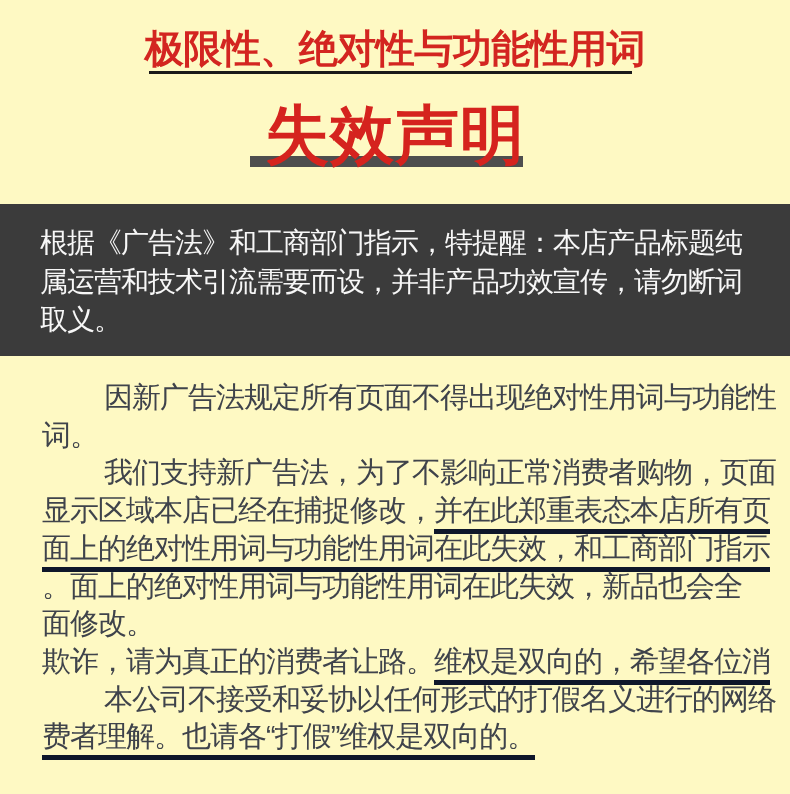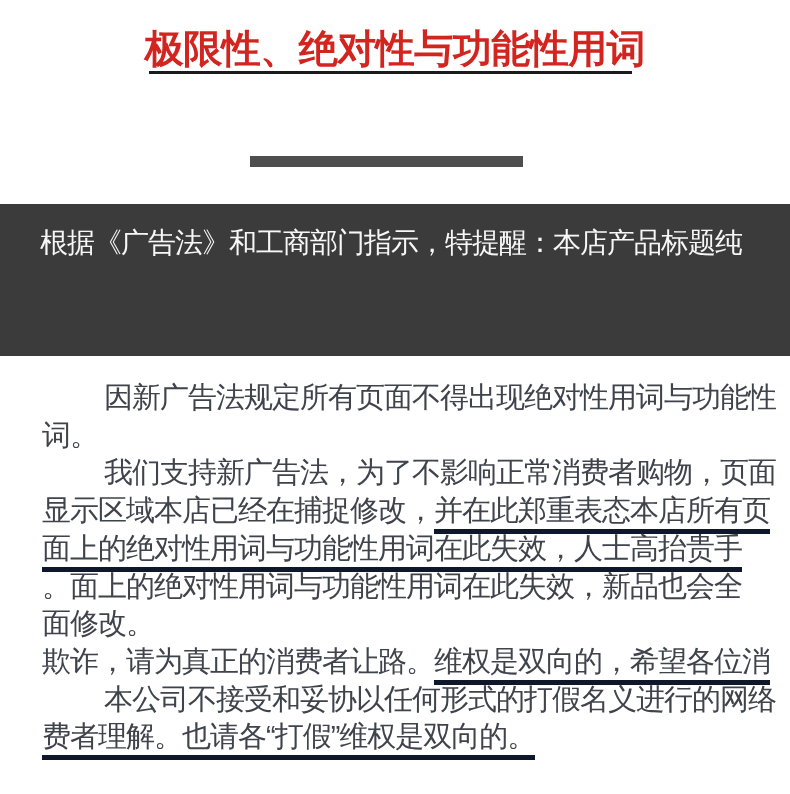--- a/index.html
+++ b/index.html
@@ -1,19 +1,19 @@
 <!DOCTYPE html>
 <html><head>
 <meta charset="utf-8">
 <style>
   html,body{margin:0;padding:0;background:#e8e8e8;}
   .page{
     position:relative;
     width:790px;height:794px;
-    background:#ffffff;
+    background:#fef9c3;
     font-family:"Liberation Sans",sans-serif;
     overflow:hidden;
     margin:0 auto;
   }
   
   .subtitle{
     position:absolute;top:22px;left:0;width:790px;
     text-align:center;
     font-size:39px;font-weight:bold;letter-spacing:-0.5px;
     color:#d32520;
@@ -59,41 +59,44 @@
   }
 </style>
 </head>
 <body>
 
 <div class="page">
 
   <div class="subtitle">极限性、绝对性与功能性用词</div>
   <div class="subtitle-underline"></div>
 
+  <div class="main-title">失效声明</div>
   <div class="title-bar"></div>
 
   <div class="notice-box">
     <div class="notice-line">根据《广告法》和工商部门指示，特提醒：本店产品标题纯</div>
+    <div class="notice-line">属运营和技术引流需要而设，并非产品功效宣传，请勿断词</div>
+    <div class="notice-line">取义。</div>
   </div>
 
   <div class="body-text">
     <div class="body-line indent">
       <span>因新广告法规定所有页面不得出现绝对性用词与功能性</span>
     </div>
     <div class="body-line">
       <span>词。</span>
     </div>
     <div class="body-line indent">
       <span>我们支持新广告法，为了不影响正常消费者购物，页面</span>
     </div>
     <div class="body-line">
       <span>显示区域本店已经在捕捉修改，</span><span class="u">并在此郑重表态本店所有页</span>
     </div>
     <div class="body-line">
-      <span class="u">面上的绝对性用词与功能性用词在此失效，人士高抬贵手</span>
+      <span class="u">面上的绝对性用词与功能性用词在此失效，和工商部门指示</span>
     </div>
     <div class="body-line">
       <span>。面上的绝对性用词与功能性用词在此失效，新品也会全</span>
     </div>
     <div class="body-line">
       <span>面修改。</span>
     </div>
     <div class="body-line">
       <span>欺诈，请为真正的消费者让路。</span><span class="u">维权是双向的，希望各位消</span>
     </div>

